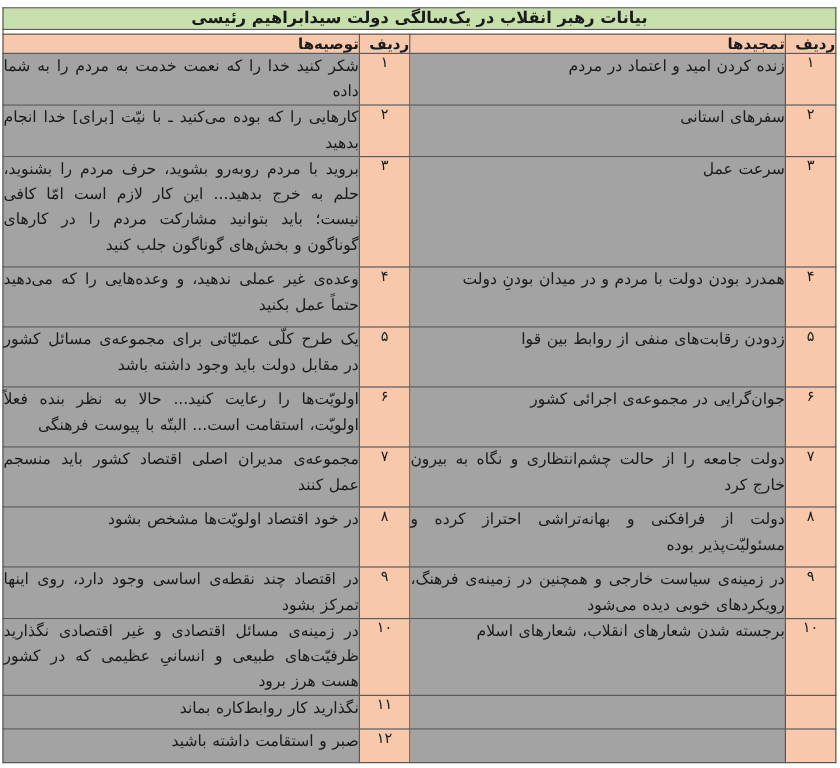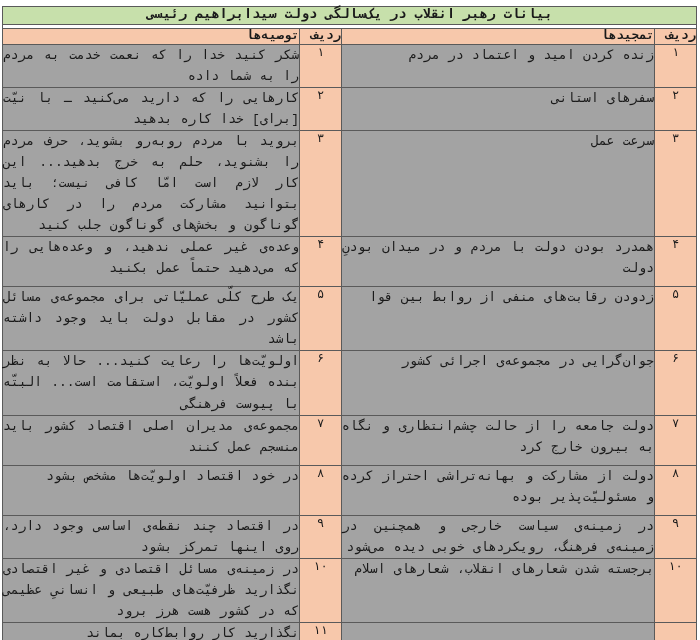--- a/index.html
+++ b/index.html
@@ -14,21 +14,20 @@
     color: #1a1a1a;
     overflow: hidden;
   }
 
   .page {
     width: 700px;
     height: 640px;
     box-sizing: border-box;
     padding: 6px 3px 4px 3px;
     background: #ffffff;
-    font-family: Liberation Mono, monospace;
   }
 
   table.sheet {
     width: 694px;
     border-collapse: collapse;
     table-layout: fixed;
     direction: rtl;
   }
 
   table.sheet td, table.sheet th {
@@ -128,21 +127,21 @@
       <tr style="height: 28px;">
         <td class="idx-cell">۱</td>
         <td class="text-cell">زنده کردن امید و اعتماد در مردم</td>
         <td class="idx-cell">۱</td>
         <td class="text-cell">شکر کنید خدا را که نعمت خدمت به مردم را به شما داده</td>
       </tr>
       <tr style="height: 28px;">
         <td class="idx-cell">۲</td>
         <td class="text-cell">سفرهای استانی</td>
         <td class="idx-cell">۲</td>
-        <td class="text-cell">کارهایی را که دارید می‌کنید ـ با نیّت [برای] خدا کاره بدهید</td>
+        <td class="text-cell">کارهایی را که بوده می‌کنید ـ با نیّت [برای] خدا انجام بدهید</td>
       </tr>
       <tr style="height: 92px;">
         <td class="idx-cell">۳</td>
         <td class="text-cell">سرعت عمل</td>
         <td class="idx-cell">۳</td>
         <td class="text-cell">بروید با مردم رو‌به‌رو بشوید، حرف مردم را بشنوید، حلم به خرج بدهید... این کار لازم است امّا کافی نیست؛ باید بتوانید مشارکت مردم را در کارهای گوناگون و بخش‌های گوناگون جلب کنید</td>
       </tr>
       <tr style="height: 50px;">
         <td class="idx-cell">۴</td>
         <td class="text-cell">همدرد بودن دولت با مردم و در میدان بودنِ دولت</td>
@@ -162,21 +161,21 @@
         <td class="text-cell">اولویّت‌ها را رعایت کنید... حالا به نظر بنده فعلاً اولویّت، استقامت است... البتّه با پیوست فرهنگی</td>
       </tr>
       <tr style="height: 50px;">
         <td class="idx-cell">۷</td>
         <td class="text-cell">دولت جامعه را از حالت چشم‌انتظاری و نگاه به بیرون خارج کرد</td>
         <td class="idx-cell">۷</td>
         <td class="text-cell">مجموعه‌ی مدیران اصلی اقتصاد کشور باید منسجم عمل کنند</td>
       </tr>
       <tr style="height: 50px;">
         <td class="idx-cell">۸</td>
-        <td class="text-cell">دولت از مشارکت و بهانه‌تراشی احتراز کرده و مسئولیّت‌پذیر بوده</td>
+        <td class="text-cell">دولت از فرافکنی و بهانه‌تراشی احتراز کرده و مسئولیّت‌پذیر بوده</td>
         <td class="idx-cell">۸</td>
         <td class="text-cell">در خود اقتصاد اولویّت‌ها مشخص بشود</td>
       </tr>
       <tr style="height: 42px;">
         <td class="idx-cell">۹</td>
         <td class="text-cell">در زمینه‌ی سیاست خارجی و همچنین در زمینه‌ی فرهنگ، رویکردهای خوبی دیده می‌شود</td>
         <td class="idx-cell">۹</td>
         <td class="text-cell">در اقتصاد چند نقطه‌ی اساسی وجود دارد، روی اینها تمرکز بشود</td>
       </tr>
       <tr style="height: 62px;">

